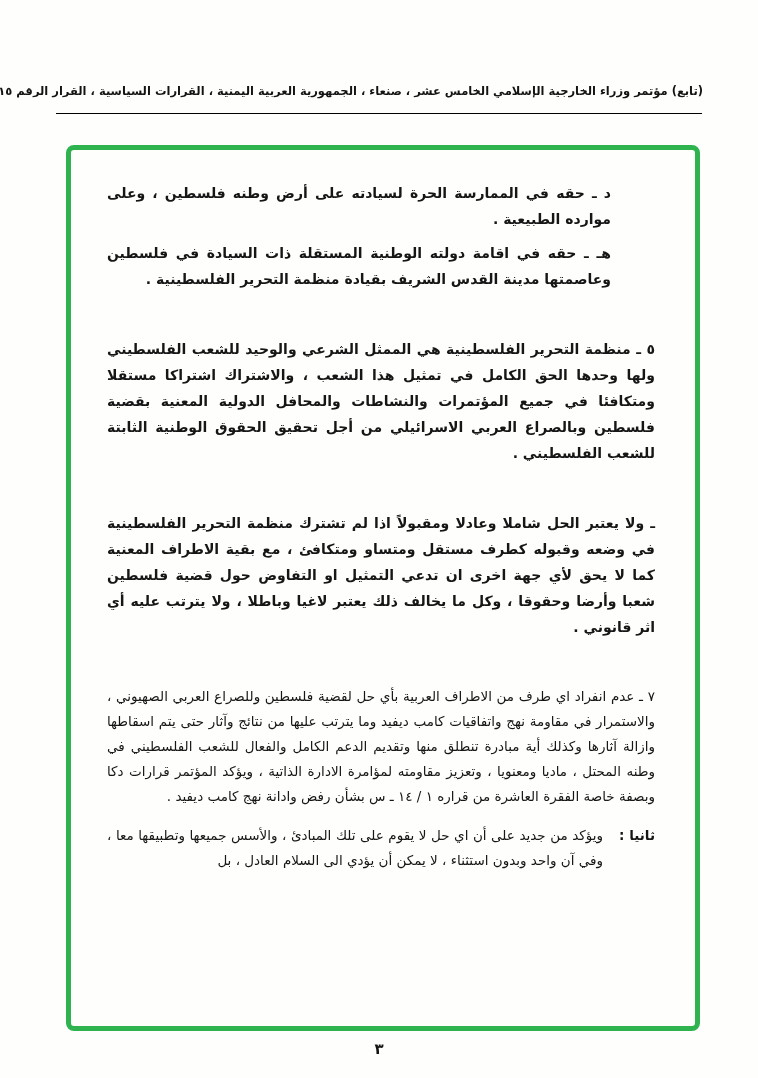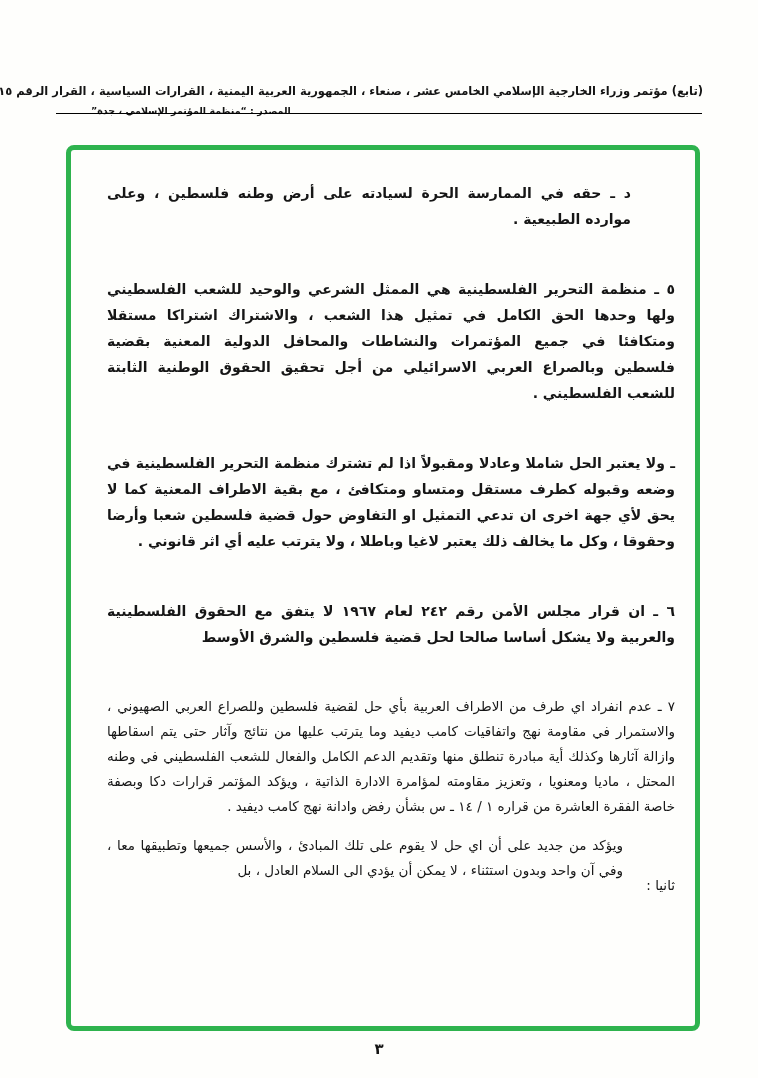--- a/index.html
+++ b/index.html
@@ -38,21 +38,21 @@
     position: absolute;
     top: 113px; left: 56px; right: 56px;
     border-top: 1.6px solid #000;
   }
   .frame {
     position: absolute;
     top: 145px; left: 66px;
     width: 634px; height: 886px;
     border: 5px solid #2eb34e;
     border-radius: 8px;
-    padding: 30px 20px 0 36px;
+    padding: 30px 40px 0 36px;
     direction: rtl;
     overflow: hidden;
   }
   .para {
     direction: rtl;
     text-align: justify;
     font-size: 14px;
     font-weight: bold;
     line-height: 26px;
     color: #161616;
@@ -61,22 +61,21 @@
   .item { margin-bottom: 12px; margin-top: 44px; }
   .gap-lg { margin-top: 14px; }
   .alt { font-weight: 500; font-size: 13.5px; line-height: 25px; }
   .secondly {
     display: flex;
     margin-top: 14px;
   }
   .secondly .marker {
     flex: none;
     width: 52px;
-    font-weight: normal;
-    margin-top: 40px;
+    font-weight: bold;
   }
   .secondly .stext {
     flex: 1;
     text-align: justify;
   }
   .pagenum {
     position: absolute;
     left: 0; right: 0;
     top: 1040px;
     text-align: center;
@@ -84,31 +83,30 @@
     font-weight: bold;
   }
 </style>
 </head>
 <body>
 
 <div class="page">
 
   <div class="doc-header">
     <div class="line1">(تابع) مؤتمر وزراء الخارجية الإسلامي الخامس عشر ، صنعاء ، الجمهورية العربية اليمنية ، القرارات السياسية ، القرار الرقم ١/١٥-س</div>
-    <div class="line2">المصدر :  “منظمة المؤتمر الإسلامي ، جدة”</div>
   </div>
 
   <div class="rule"></div>
 
   <div class="frame">
     <div class="para sub">د ـ حقه في الممارسة الحرة لسيادته على أرض وطنه فلسطين ، وعلى موارده الطبيعية .</div>
+    <div class="para sub">هـ ـ حقه في اقامة دولته الوطنية المستقلة ذات السيادة في فلسطين وعاصمتها مدينة القدس الشريف بقيادة منظمة التحرير الفلسطينية .</div>
 
     <div class="para item">٥ ـ منظمة التحرير الفلسطينية هي الممثل الشرعي والوحيد للشعب الفلسطيني ولها وحدها الحق الكامل في تمثيل هذا الشعب ، والاشتراك اشتراكا مستقلا ومتكافئا في جميع المؤتمرات والنشاطات والمحافل الدولية المعنية بقضية فلسطين وبالصراع العربي الاسرائيلي من أجل تحقيق الحقوق الوطنية الثابتة للشعب الفلسطيني .</div>
     <div class="para item">ـ ولا يعتبر الحل شاملا وعادلا ومقبولاً اذا لم تشترك منظمة التحرير الفلسطينية في وضعه وقبوله كطرف مستقل ومتساو ومتكافئ ، مع بقية الاطراف المعنية كما لا يحق لأي جهة اخرى ان تدعي التمثيل او التفاوض حول قضية فلسطين شعبا وأرضا وحقوقا ، وكل ما يخالف ذلك يعتبر لاغيا وباطلا ، ولا يترتب عليه أي اثر قانوني .</div>
-    <div class="para item">٦ ـ ان قرار مجلس الأمن رقم ٢٤٢ لعام ١٩٦٧ لا يتفق مع الحقوق الفلسطينية والعربية ولا يشكل أساسا صالحا لحل قضية فلسطين والشرق الأوسط</div>
     <div class="para item alt">٧ ـ عدم انفراد اي طرف من الاطراف العربية بأي حل لقضية فلسطين وللصراع العربي الصهيوني ، والاستمرار في مقاومة نهج واتفاقيات كامب ديفيد وما يترتب عليها من نتائج وآثار حتى يتم اسقاطها وازالة آثارها وكذلك أية مبادرة تنطلق منها وتقديم الدعم الكامل والفعال للشعب الفلسطيني في وطنه المحتل ، ماديا ومعنويا ، وتعزيز مقاومته لمؤامرة الادارة الذاتية ، ويؤكد المؤتمر قرارات دكا وبصفة خاصة الفقرة العاشرة من قراره ١ / ١٤ ـ س بشأن رفض وادانة نهج كامب ديفيد .</div>
 
     <div class="para secondly alt">
       <span class="marker">ثانيا :</span>
       <span class="stext">ويؤكد من جديد على أن اي حل لا يقوم على تلك المبادئ ، والأسس جميعها وتطبيقها معا ، وفي آن واحد وبدون استثناء ، لا يمكن أن يؤدي الى السلام العادل ، بل</span>
     </div>
   </div>
 
   <div class="pagenum">٣</div>
 

